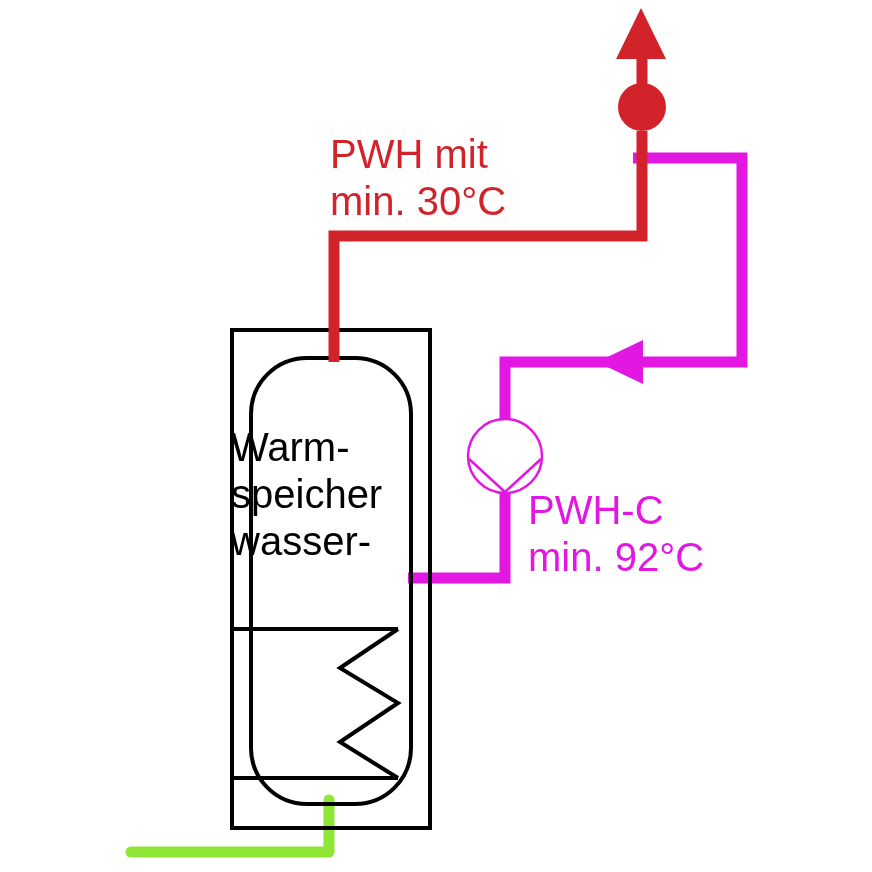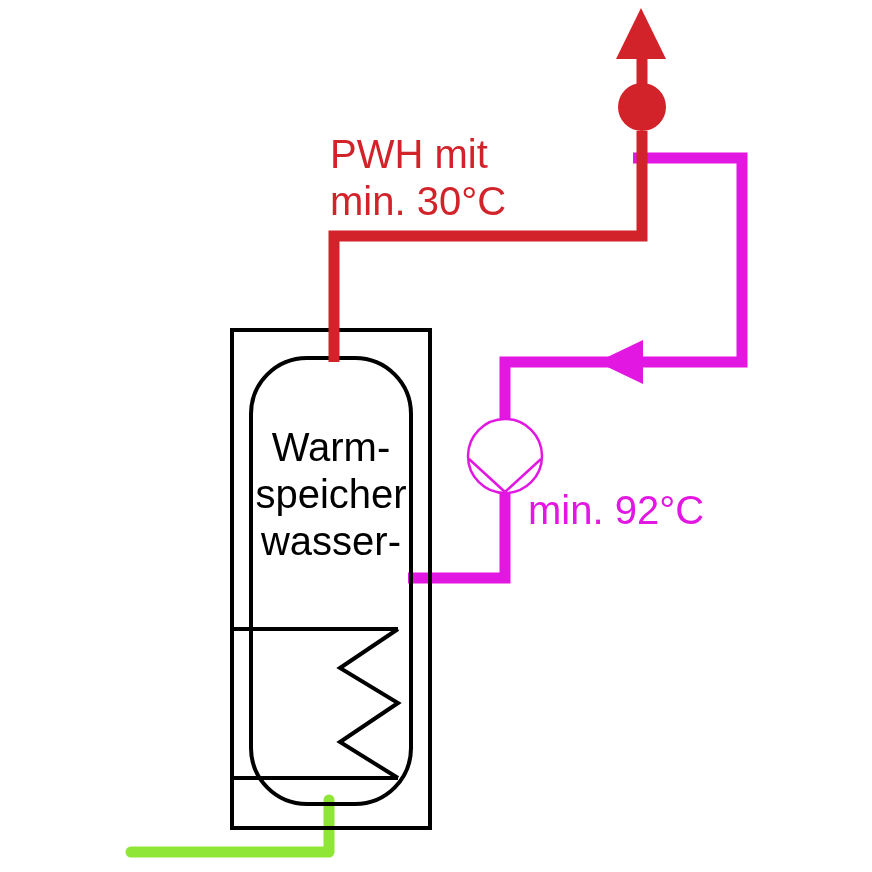--- a/index.html
+++ b/index.html
@@ -36,21 +36,21 @@
   
   .label {
     position: absolute;
     font-size: 40px;
     line-height: 47px;
     white-space: nowrap;
   }
   .label span { display: block; }
   .label-hot  { left: 330px; top: 131px; color: var(--hot-water, #d2232a); }
   .label-circ { left: 528px; top: 487px; color: var(--circulation, #e217e2); }
-  .label-tank { left: 231px; top: 424px; width: 200px; text-align: center; color: var(--outline, #000000); }
+  .label-tank { left: 231px; top: 424px; width: 200px; text-align: left; color: var(--outline, #000000); }
 </style>
 </head>
 <body>
 
 <div class="canvas">
 
   <svg class="diagram" viewBox="0 0 872 872">
 
     <g>
       <path class="pipe-circ" d="M 633 158 H 742 V 362 H 505 V 420"></path>
@@ -86,16 +86,17 @@
     <span>min. 30°C</span>
   </div>
 
   <div class="label label-tank">
     <span>Warm-</span>
     <span>speicher</span>
     <span>wasser-</span>
   </div>
 
   <div class="label label-circ">
+    <span>PWH-C</span>
     <span>min. 92°C</span>
   </div>
 
 </div>
 
 </body></html>

